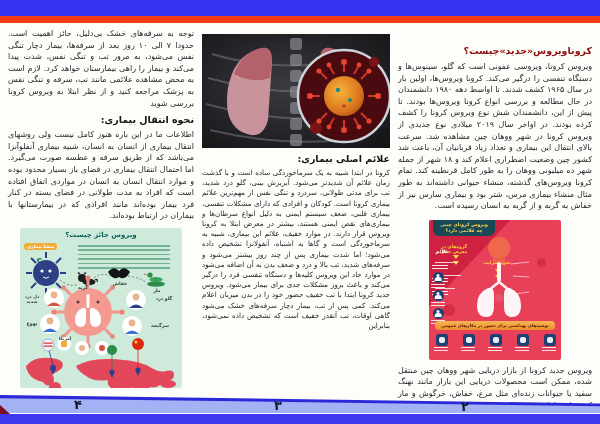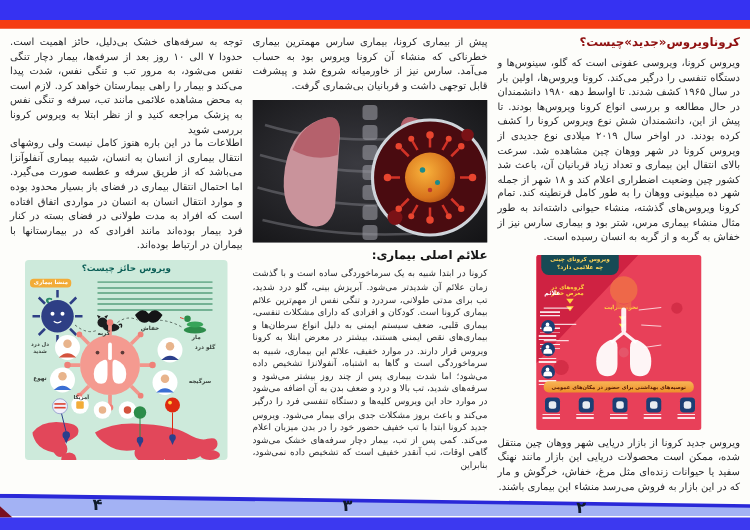--- a/index.html
+++ b/index.html
@@ -11,21 +11,21 @@
   .bar-blue{position:absolute;top:0;left:0;width:100%;height:16px;background:#3632f2}
   .bar-red{position:absolute;top:16px;left:0;width:100%;height:7px;background:#f53c12}
 
   
   .panel{position:absolute;top:28px}
   .p-right{left:398px;width:194px}
   .p-mid{left:202px;width:188px;height:370px;overflow:hidden}
   .p-left{left:8px;width:186px}
   .body-text{font-size:8px;line-height:11.6px;color:#1f2024;text-align:justify;text-align-last:right}
   .dense{font-size:7.1px;line-height:10.2px}
-  .h-red{color:#8f1010;font-size:9.5px;font-weight:bold;margin:1px 0 5px}
+  .h-red{color:#8f1010;font-size:9.5px;font-weight:bold;margin:17px 0 5px}
   .h-black{color:#141414;font-size:9.5px;font-weight:bold;margin:5px 0 4px}
 
   
   .fig-lungs{width:188px;height:114px;margin:6px 0 2px;background:#17171a;overflow:hidden}
   .fig-lungs svg{display:block}
 
   
   .fig-red{position:relative;width:132px;height:140px;margin:8px auto 5px;background:#e84059;border-radius:2px;overflow:hidden}
   .fig-red .diag{position:absolute;inset:0;background:#cf2242;clip-path:polygon(0 0,62% 0,0 62%)}
   .fig-red .banner{position:absolute;top:0;left:4px;width:62px;padding:2px 3px;background:#174a55;border-radius:0 0 6px 6px;color:#ffd65a;font-size:4.6px;line-height:1.35;text-align:center;font-weight:bold}
@@ -149,21 +149,20 @@
             <div class="sq"></div>
             <div class="cap"></div>
           </div>
       </div>
     </figure>
 
     <p class="body-text">ویروس جدید کرونا از بازار دریایی شهر ووهان چین منتقل شده، ممکن است محصولات دریایی این بازار مانند نهنگ سفید یا حیوانات زنده‌ای مثل مرغ، خفاش، خرگوش و مار که در این بازار به فروش می‌رسد منشاء این بیماری باشند.</p>
   </section>
 
   <section class="panel p-mid">
-    <p class="body-text">پیش از بیماری کرونا، بیماری سارس مهمترین بیماری خطرناکی که منشاء آن کرونا ویروس بود به حساب می‌آمد. سارس نیز از خاورمیانه شروع شد و پیشرفت قابل توجهی داشت و قربانیان بی‌شماری گرفت.</p>
 
     <figure class="fig-lungs">
       <svg width="188" height="114" viewBox="0 0 188 114">
         <defs>
           <radialGradient id="bgg" cx="45%" cy="45%" r="80%">
             <stop offset="0%" stop-color="#3a3a40"></stop>
               <stop offset="100%" stop-color="#121214"></stop>
           </radialGradient>
           <radialGradient id="vir" cx="40%" cy="38%" r="75%">
             <stop offset="0%" stop-color="#f8b33c"></stop>
@@ -234,20 +233,21 @@
         </g>
       </svg>
     </figure>
 
     <h2 class="h-black">علائم اصلی بیماری:</h2>
     <p class="body-text dense">کرونا در ابتدا شبیه به یک سرماخوردگی ساده است و با گذشت زمان علائم آن شدیدتر می‌شود. آبریزش بینی، گلو درد شدید، تب برای مدتی طولانی، سردرد و تنگی نفس از مهم‌ترین علائم بیماری کرونا است. کودکان و افرادی که دارای مشکلات تنفسی، بیماری قلبی، ضعف سیستم ایمنی به دلیل انواع سرطان‌ها و بیماری‌های نقص ایمنی هستند، بیشتر در معرض ابتلا به کرونا ویروس قرار دارند. در موارد خفیف، علائم این بیماری، شبیه به سرماخوردگی است و گاها به اشتباه، آنفولانزا تشخیص داده می‌شود؛ اما شدت بیماری پس از چند روز بیشتر می‌شود و سرفه‌های شدید، تب بالا و درد و ضعف بدن به آن اضافه می‌شود در موارد حاد این ویروس کلیه‌ها و دستگاه تنفسی فرد را درگیر می‌کند و باعث بروز مشکلات جدی برای بیمار می‌شود. ویروس جدید کرونا ابتدا با تب خفیف حضور خود را در بدن میزبان اعلام می‌کند. کمی پس از تب، بیمار دچار سرفه‌های خشک می‌شود گاهی اوقات، تب آنقدر خفیف است که تشخیص داده نمی‌شود، بنابراین</p>
   </section>
 
   <section class="panel p-left">
     <p class="body-text">توجه به سرفه‌های خشک بی‌دلیل، حائز اهمیت است. حدودا ۷ الی ۱۰ روز بعد از سرفه‌ها، بیمار دچار تنگی نفس می‌شود، به مرور تب و تنگی نفس، شدت پیدا می‌کند و بیمار را راهی بیمارستان خواهد کرد. لازم است به محض مشاهده علائمی مانند تب، سرفه و تنگی نفس به پزشک مراجعه کنید و از نظر ابتلا به ویروس کرونا بررسی شوید</p>
+    <h2 class="h-black">نحوه انتقال بیماری:</h2>
     <p class="body-text">اطلاعات ما در این باره هنوز کامل نیست ولی روشهای انتقال بیماری از انسان به انسان، شبیه بیماری آنفلوآنزا می‌باشد که از طریق سرفه و عطسه صورت می‌گیرد. اما احتمال انتقال بیماری در فضای باز بسیار محدود بوده و موارد انتقال انسان به انسان در مواردی اتفاق افتاده است که افراد به مدت طولانی در فضای بسته در کنار فرد بیمار بوده‌اند مانند افرادی که در بیمارستانها با بیماران در ارتباط بوده‌اند.</p>
 
     <figure class="fig-mint">
       <div class="title">ویروس حائز چیست؟</div>
       <div class="ptext"></div>
       <div class="otag">منشا بیماری</div>
       <div class="qmark">؟</div>
 
       <svg width="162" height="160" viewBox="0 0 162 160" style="position:absolute;inset:0">
 

